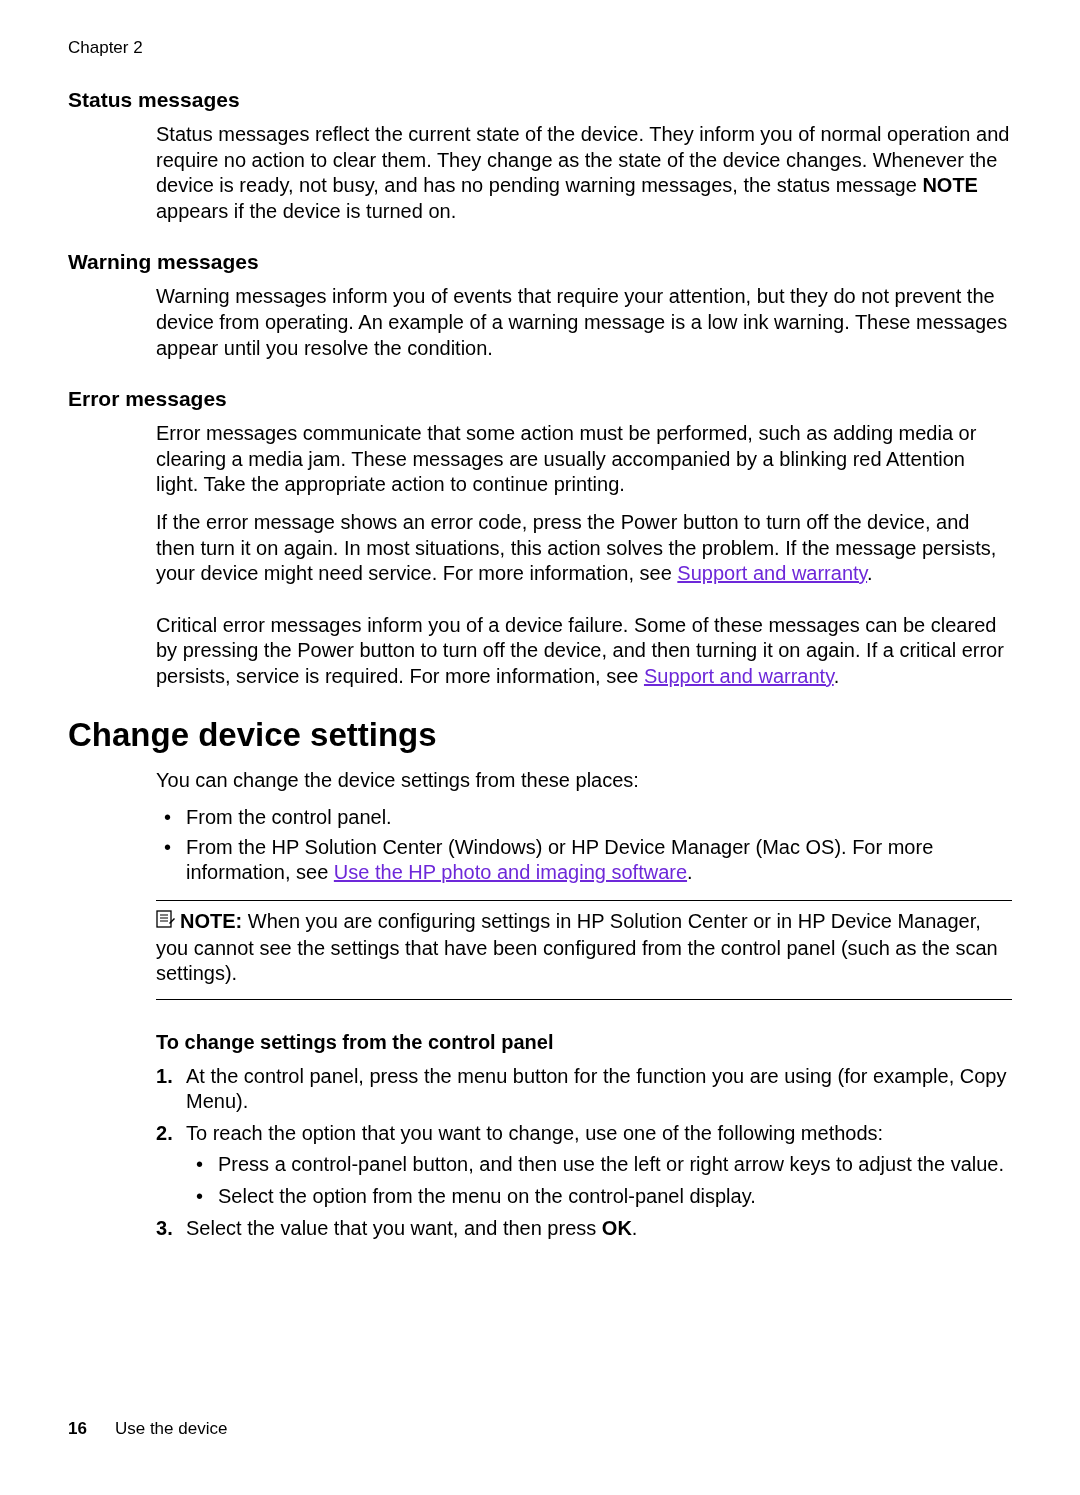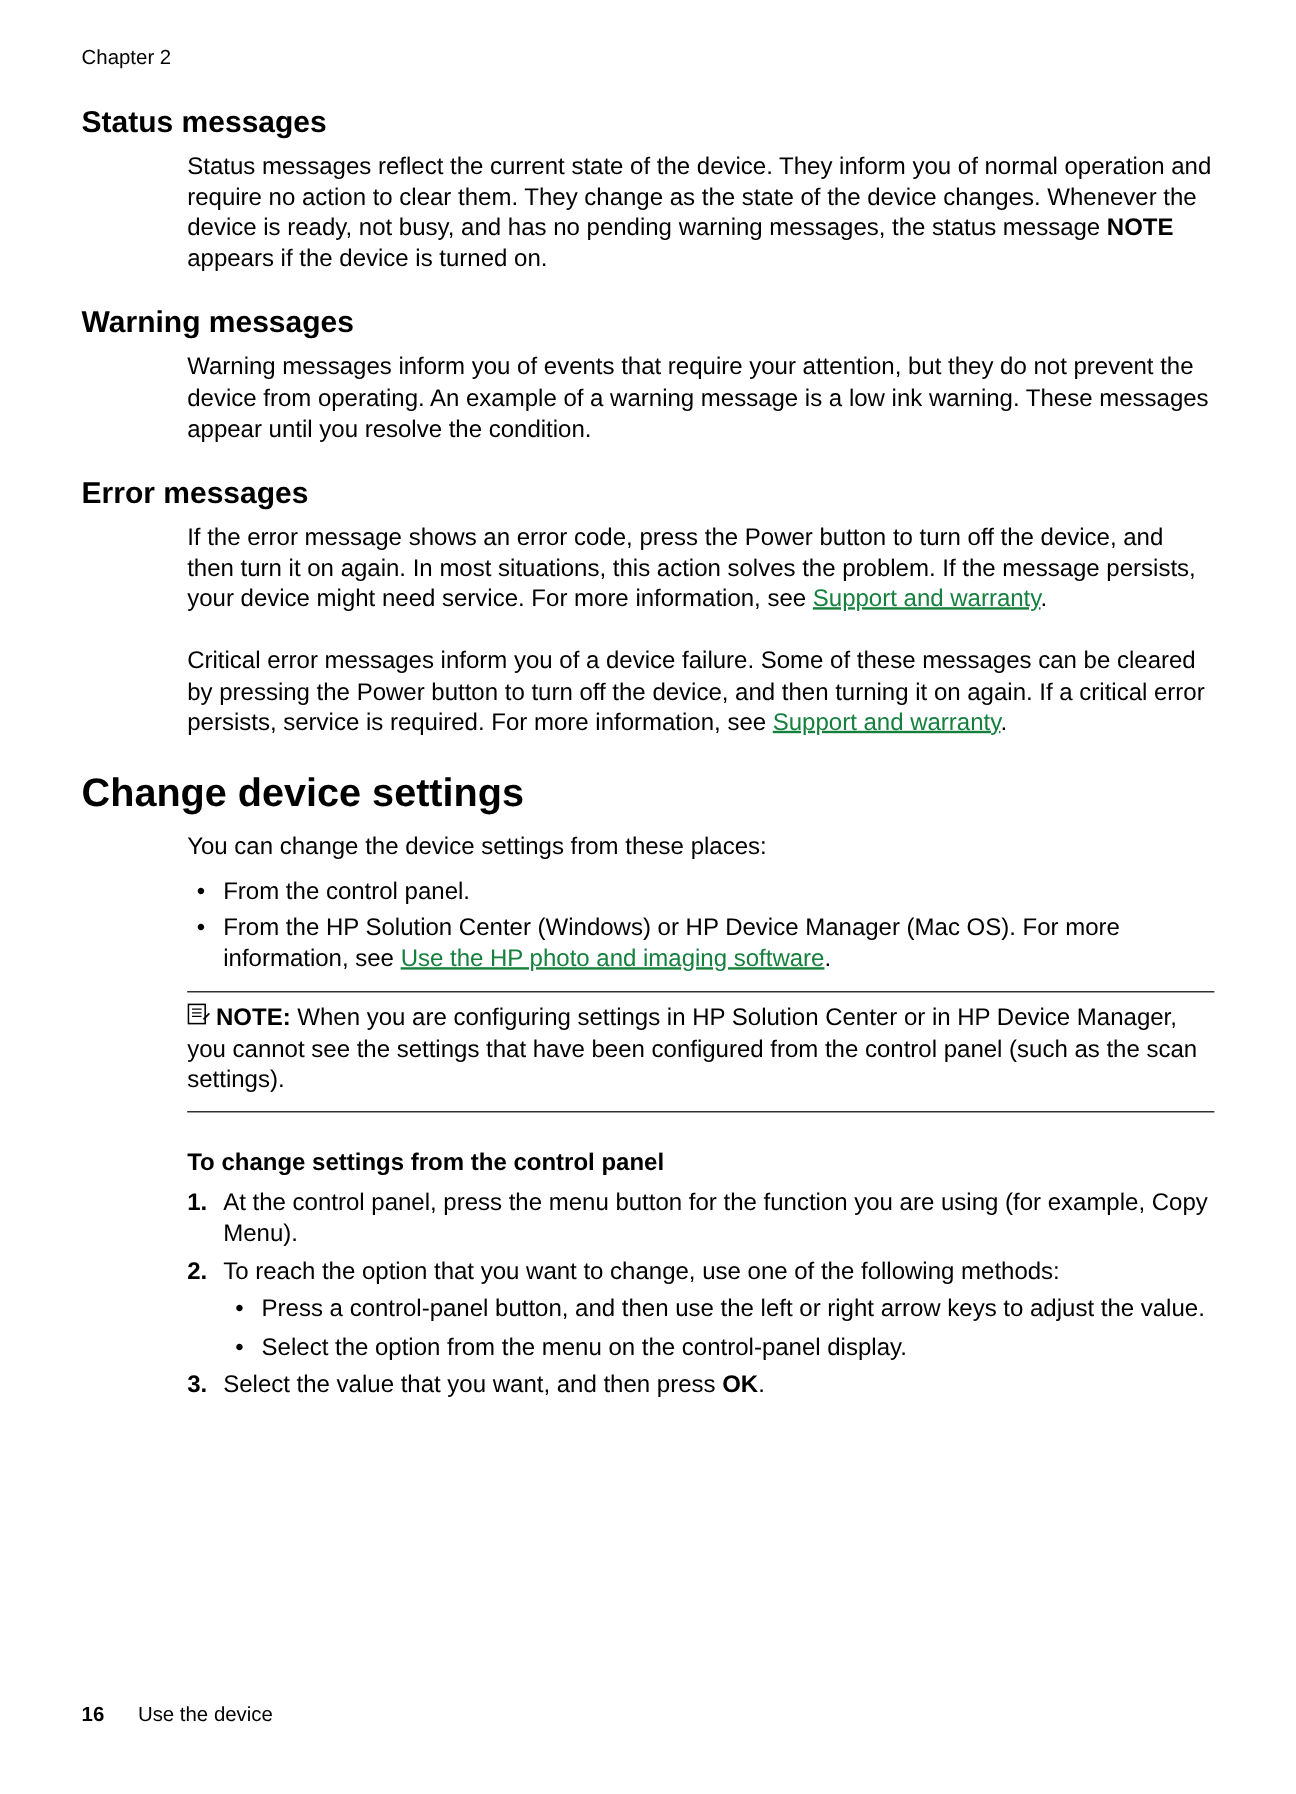--- a/index.html
+++ b/index.html
@@ -19,36 +19,36 @@
       padding: 38px 68px 0 68px;
     }
     .chapter-label {
       font-size: 17px;
       margin-bottom: 30px;
     }
     .section {
       margin-bottom: 26px;
     }
     .section-heading {
-      font-size: 25px;
+      font-size: 21px;
       font-weight: bold;
       margin-bottom: 10px;
     }
     .section-body {
       padding-left: 88px;
       font-size: 20px;
       line-height: 1.28;
     }
     .main-heading {
       font-size: 33px;
       font-weight: bold;
       margin-bottom: 14px;
     }
     .link {
-      color: #15803d;
+      color: #6d28d9;
       text-decoration: underline;
       cursor: pointer;
     }
     .bold {
       font-weight: bold;
     }
     .para {
       margin-bottom: 12px;
     }
     .bullet-list {
@@ -149,20 +149,21 @@
   </div>
 
   <div class="section">
     <div class="section-heading">Warning messages</div>
     <div class="section-body">Warning messages inform you of events that require your attention, but they do not prevent the device from operating. An example of a warning message is a low ink warning. These messages appear until you resolve the condition.</div>
   </div>
 
   <div class="section">
     <div class="section-heading">Error messages</div>
     <div class="section-body">
+      <div class="para">Error messages communicate that some action must be performed, such as adding media or clearing a media jam. These messages are usually accompanied by a blinking red Attention light. Take the appropriate action to continue printing.</div>
       <div class="para">
         <span>If the error message shows an error code, press the Power button to turn off the device, and then turn it on again. In most situations, this action solves the problem. If the message persists, your device might need service. For more information, see </span><span class="link">Support and warranty</span><span>.</span>
       </div>
     </div>
   </div>
 
   <div class="section">
     <div class="section-body">
       <span>Critical error messages inform you of a device failure. Some of these messages can be cleared by pressing the Power button to turn off the device, and then turning it on again. If a critical error persists, service is required. For more information, see </span><span class="link">Support and warranty</span><span>.</span>
     </div>

